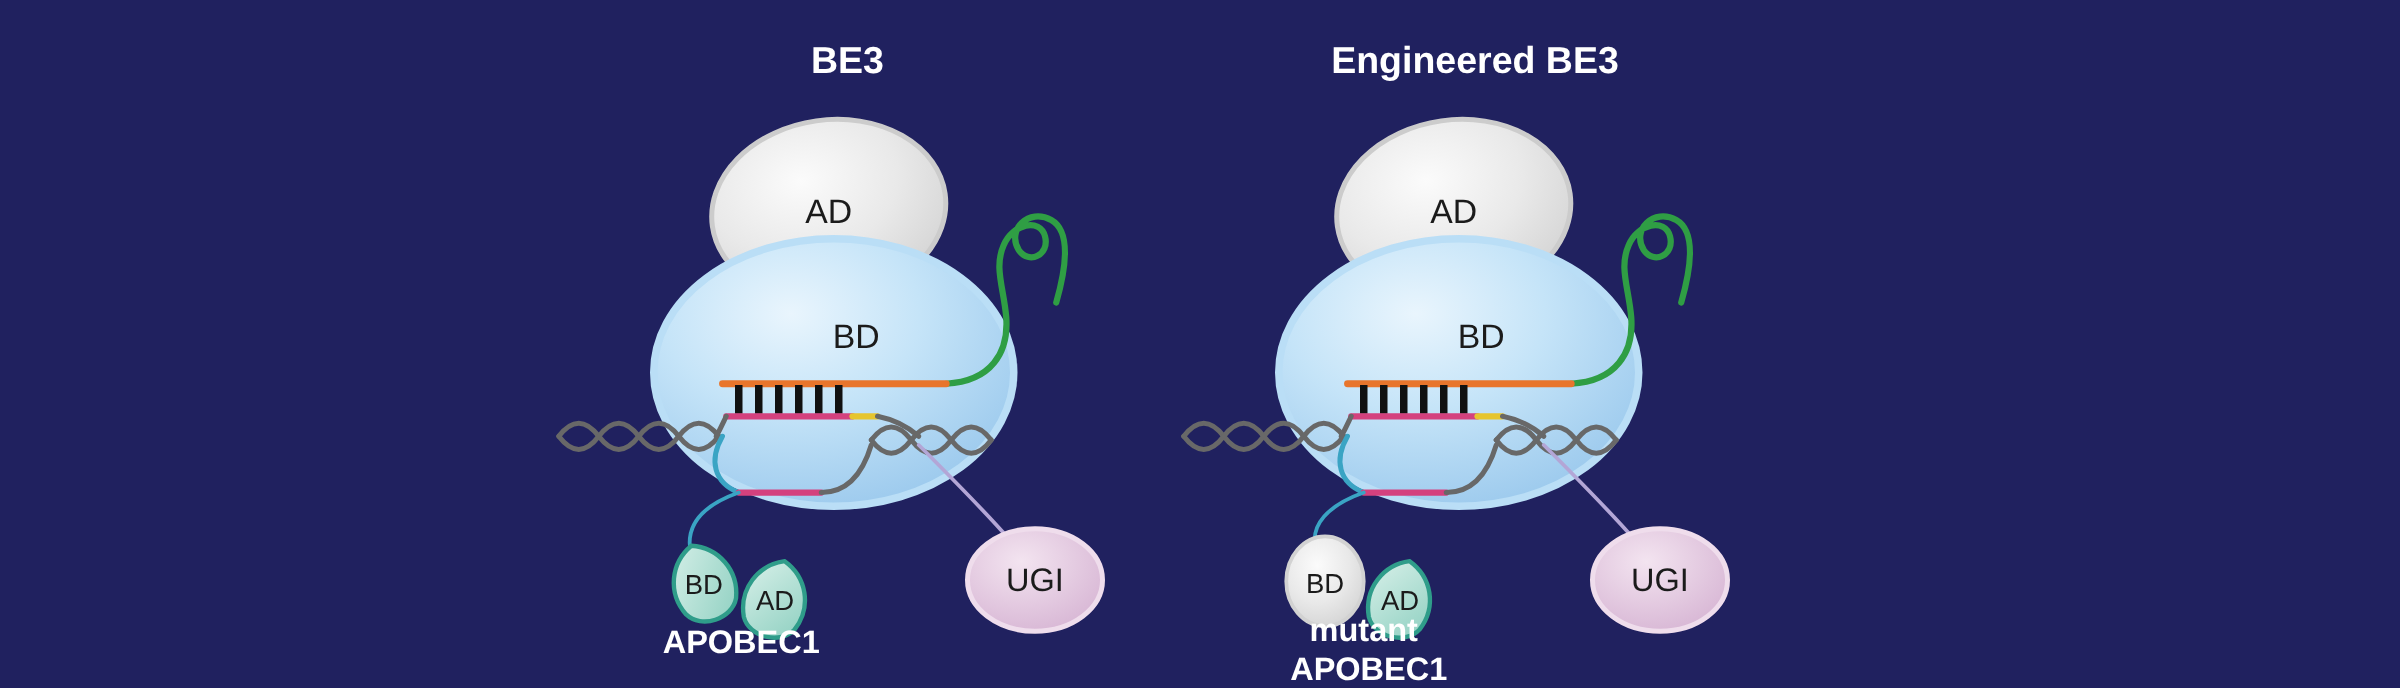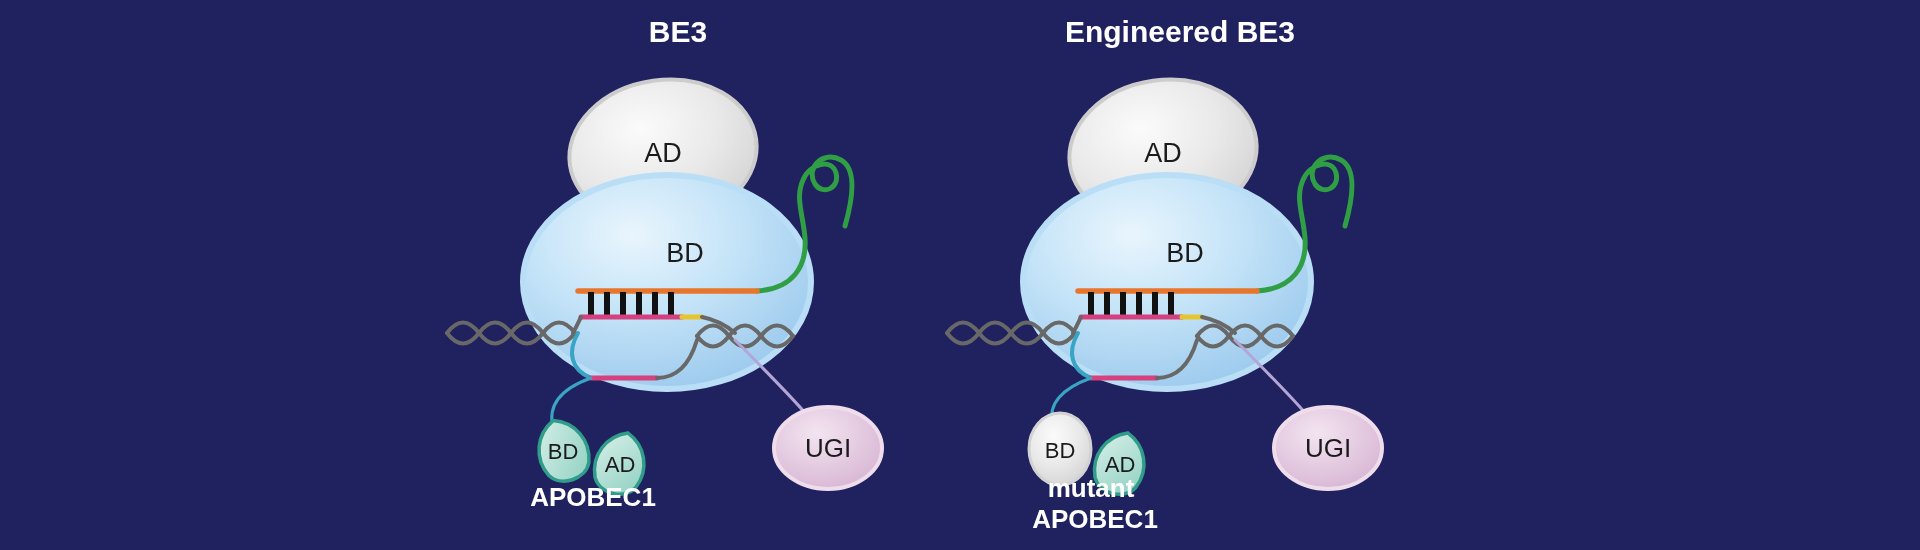--- a/index.html
+++ b/index.html
@@ -4,21 +4,21 @@
 <style>
   html, body { margin: 0; padding: 0; }
   body {
     width: 1920px; height: 550px;
     background: #20215f;
     font-family: "Liberation Sans", sans-serif;
     overflow: hidden;
     position: relative;
   }
   .stage { position: relative; width: 1920px; height: 550px; }
-  .panel { position: absolute; top: 0; width: 560px; height: 416px; }
+  .panel { position: absolute; top: 16px; width: 560px; height: 416px; }
   .panel-left  { left: 395px; }
   .panel-right { left: 895px; }
   svg { display: block; }
   text { font-family: "Liberation Sans", sans-serif; }
   .title-text   { font-size: 30px; font-weight: 700; fill: #ffffff; }
   .domain-text  { font-size: 27px; font-weight: 500; fill: #1b1b1b; }
   .leaf-text    { font-size: 22px; font-weight: 500; fill: #1b1b1b; }
   .ugi-text     { font-size: 26px; font-weight: 500; fill: #1b1b1b; }
   .name-text    { font-size: 26px; font-weight: 700; fill: #ffffff; }
 </style>

